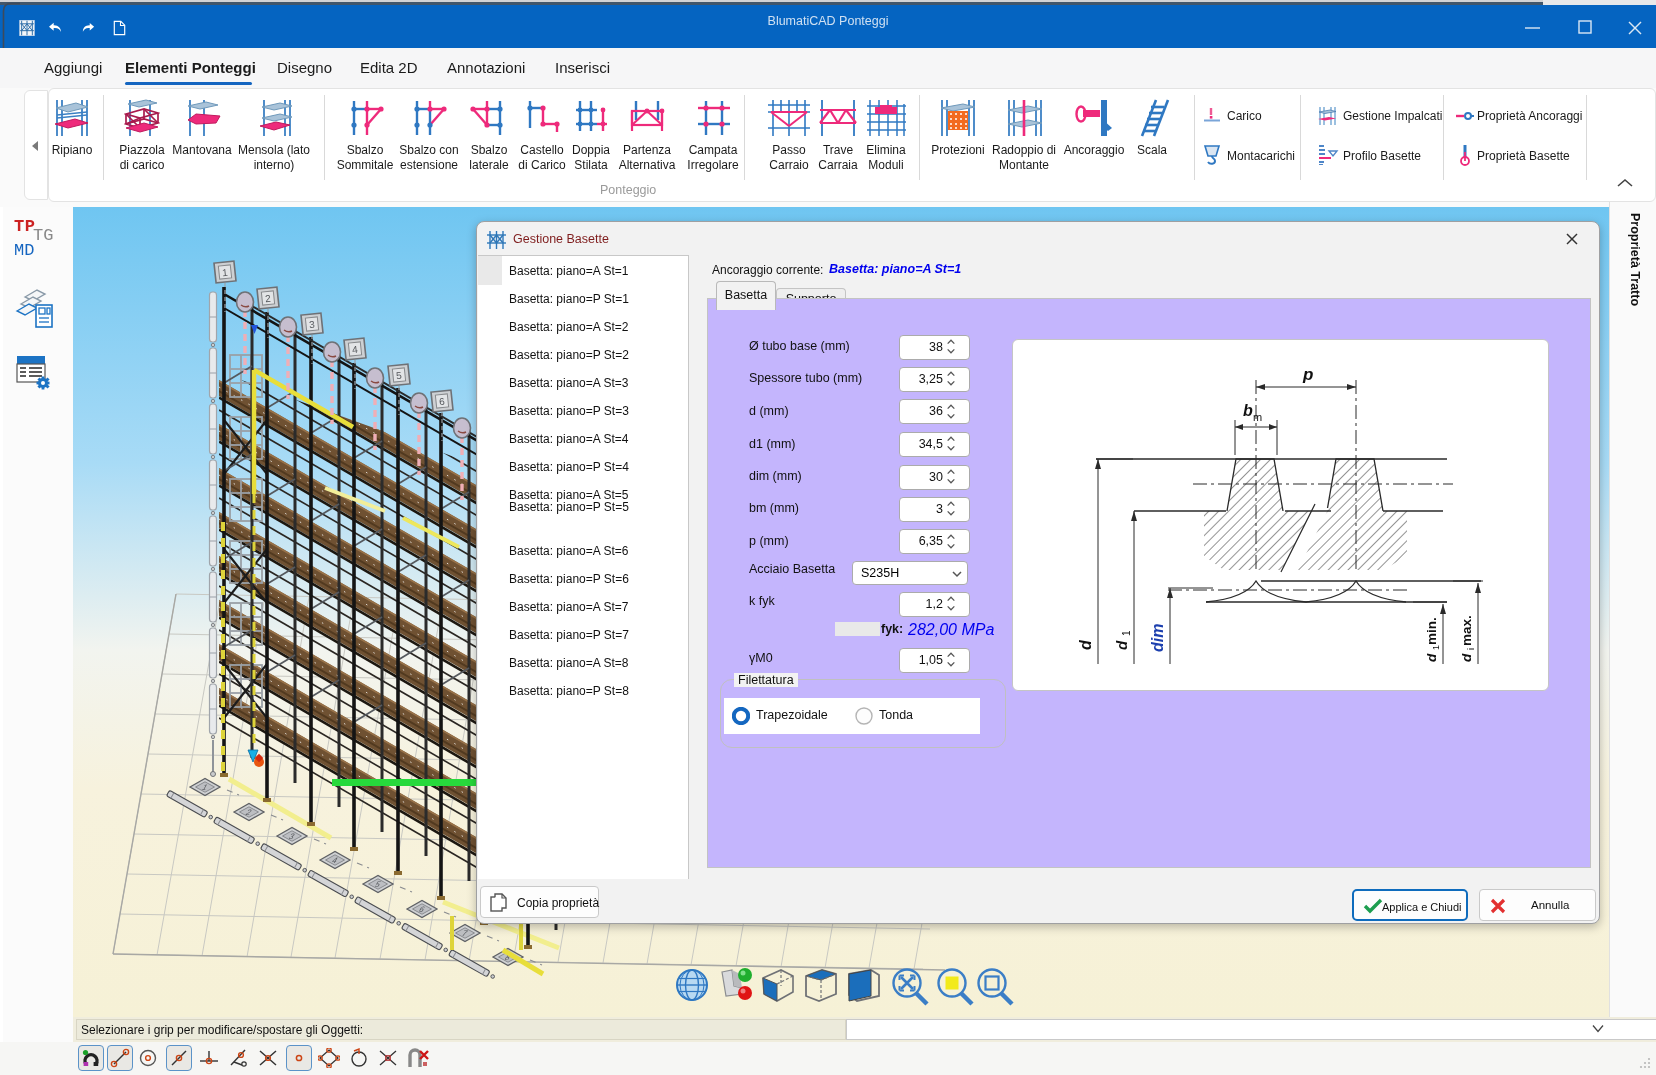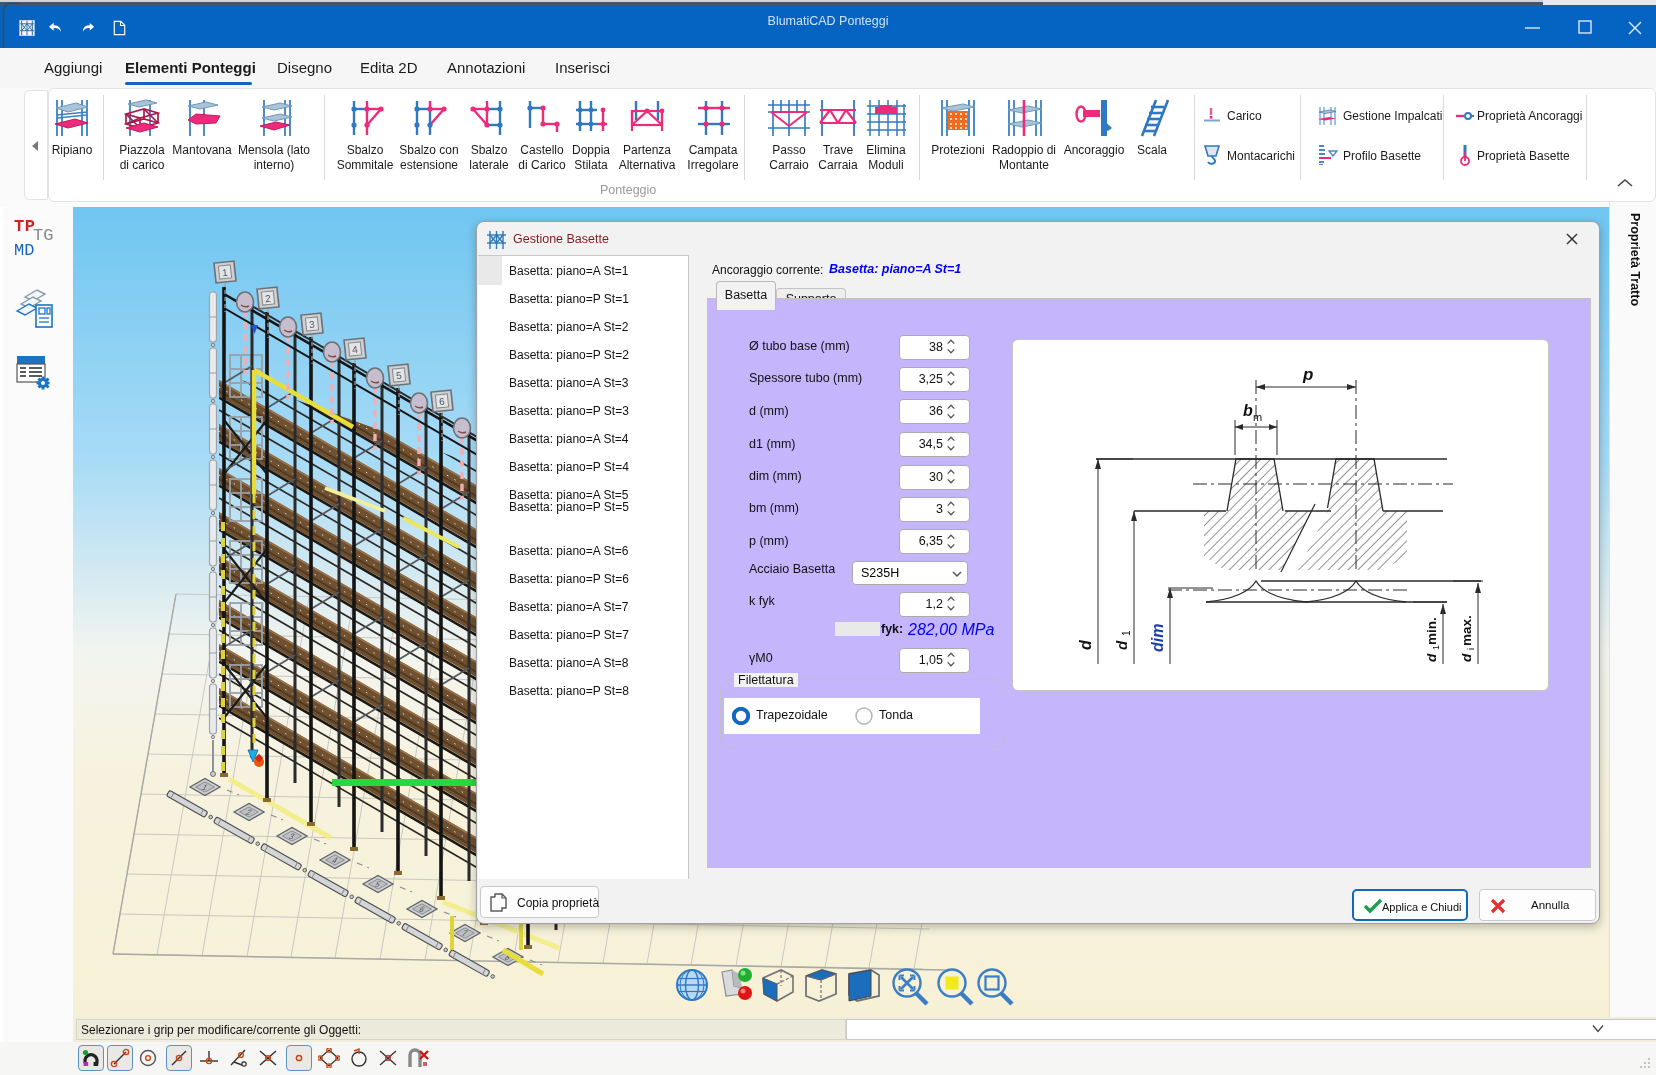--- a/index.html
+++ b/index.html
@@ -1029,21 +1029,21 @@
 <g transform="translate(919,781)">
             <circle cx="0" cy="0" r="13.5" fill="none" stroke="#3b7ec6" stroke-width="2.4"></circle>
             <line x1="9" y1="10" x2="20" y2="21" stroke="#3b7ec6" stroke-width="4.5"></line>
             <rect x="-6.5" y="-6.5" width="13" height="13" fill="none" stroke="#3b7ec6" stroke-width="2.2"></rect>
           </g>
 </g>
       </svg></div>
   <div class="abs" id="sidebarR"></div>
   <div class="abs" id="proptratto">Proprietà Tratto</div>
   <div class="abs" id="statusrow">
-    <div id="statusfield">Selezionare i grip per modificare/corrente gli Oggetti:</div>
+    <div id="statusfield">Selezionare i grip per modificare/spostare gli Oggetti:</div>
     <div id="statuscombo"></div>
   </div>
   <div class="abs" id="snaprow">
     <div style="position:absolute;left:78px;top:3px;width:26px;height:26px;background:#e9e8e4;border:1px solid #5b93c8;border-radius:4px"></div>
     <div style="position:absolute;left:107px;top:3px;width:26px;height:26px;background:#e9e8e4;border:1px solid #5b93c8;border-radius:4px"></div>
     <div style="position:absolute;left:166px;top:3px;width:26px;height:26px;background:#e9e8e4;border:1px solid #5b93c8;border-radius:4px"></div>
     <div style="position:absolute;left:286px;top:3px;width:26px;height:26px;background:#e9e8e4;border:1px solid #5b93c8;border-radius:4px"></div>
     <svg style="position:absolute;left:81px;top:6px" width="20" height="20" viewBox="0 0 20 20">
       <path d="M5 16 A6 6 0 1 1 15 16" fill="none" stroke="#222" stroke-width="3.4"></path>
       <rect x="2.6" y="14" width="4.6" height="4" fill="#b030b0"></rect>

